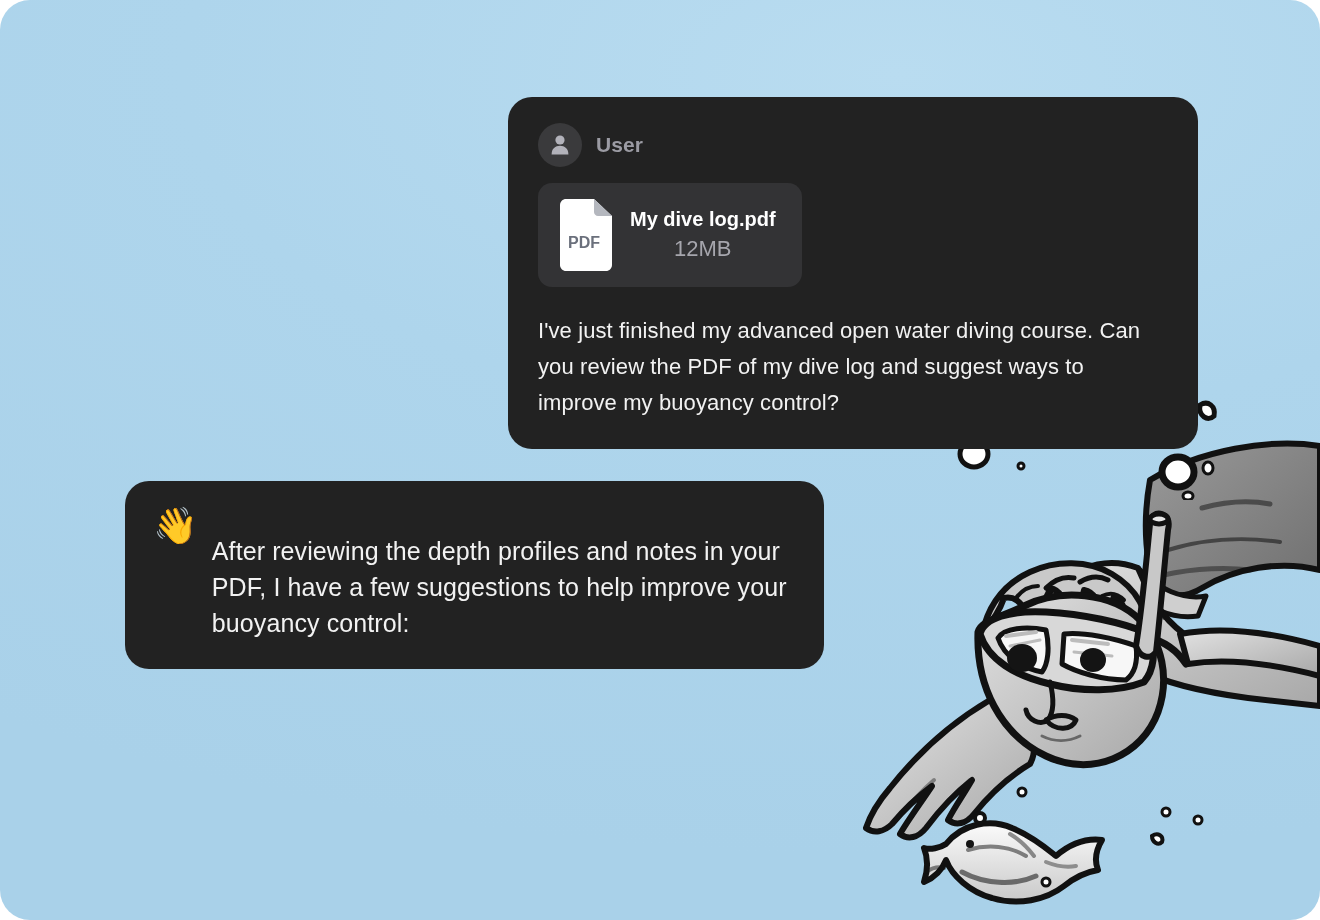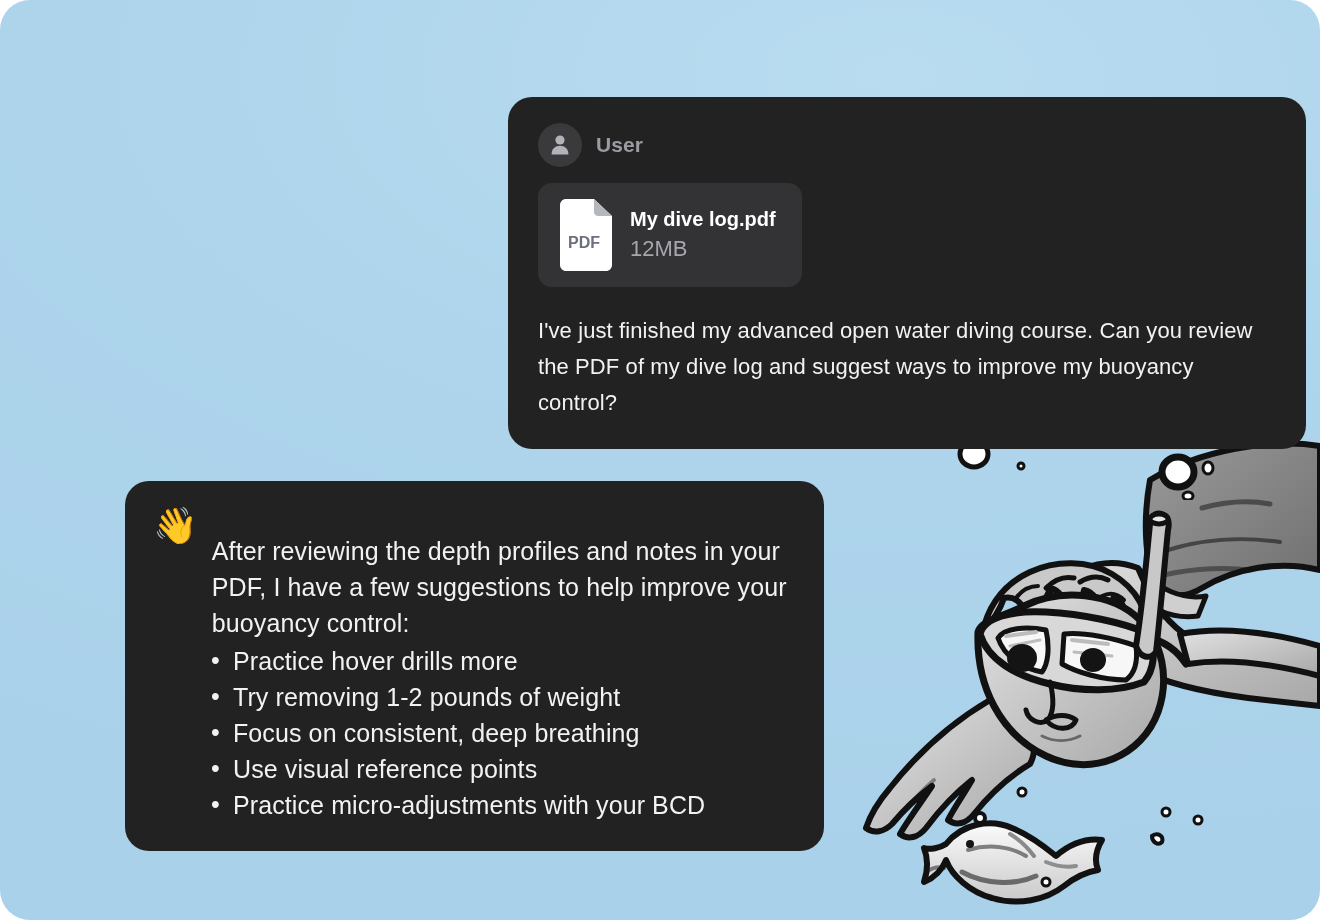--- a/index.html
+++ b/index.html
@@ -41,21 +41,21 @@
   .bubble {
     position: absolute;
     background: #222222;
     border-radius: 24px;
     box-sizing: border-box;
   }
 
   #user-bubble {
     left: 508px;
     top: 97px;
-    width: 798px;
+    width: 690px;
     padding: 26px 30px 28px 30px;
   }
 
   .msg-header {
     display: flex;
     align-items: center;
     gap: 14px;
     margin-bottom: 16px;
   }
   .avatar {
@@ -86,21 +86,21 @@
     padding: 16px 26px 16px 18px;
     margin-bottom: 26px;
   }
   .file-icon {
     width: 56px;
     height: 72px;
     flex: 0 0 auto;
     text-align: right;
   }
   .file-icon svg { display: block; }
-  .file-meta { display: flex; flex-direction: column; gap: 7px; }
+  .file-meta { display: flex; flex-direction: column; gap: 7px; align-items: center; }
   .file-name {
     font-size: 20px;
     font-weight: bold;
     color: #ffffff;
     line-height: 1.1;
   }
   .file-size {
     font-size: 22px;
     color: #a6a6ad;
     line-height: 1.1;
@@ -330,22 +330,15 @@
     </div>
 
     <div class="msg-body">I've just finished my advanced open water diving course. Can you review the PDF of my dive log and suggest ways to improve my buoyancy control?</div>
   </div>
 
   <div class="bubble" id="assistant-bubble">
     <div class="assistant-intro">
       <div class="wave-emoji">👋</div>
       <div class="assistant-text">After reviewing the depth profiles and notes in your PDF, I have a few suggestions to help improve your buoyancy control:</div>
     </div>
-    <ul class="suggestions">
-      <li>Practice hover drills more</li>
-      <li>Try removing 1-2 pounds of weight</li>
-      <li>Focus on consistent, deep breathing</li>
-      <li>Use visual reference points</li>
-      <li>Practice micro-adjustments with your BCD</li>
-    </ul>
   </div>
 
 </div>
 
 </body></html>

